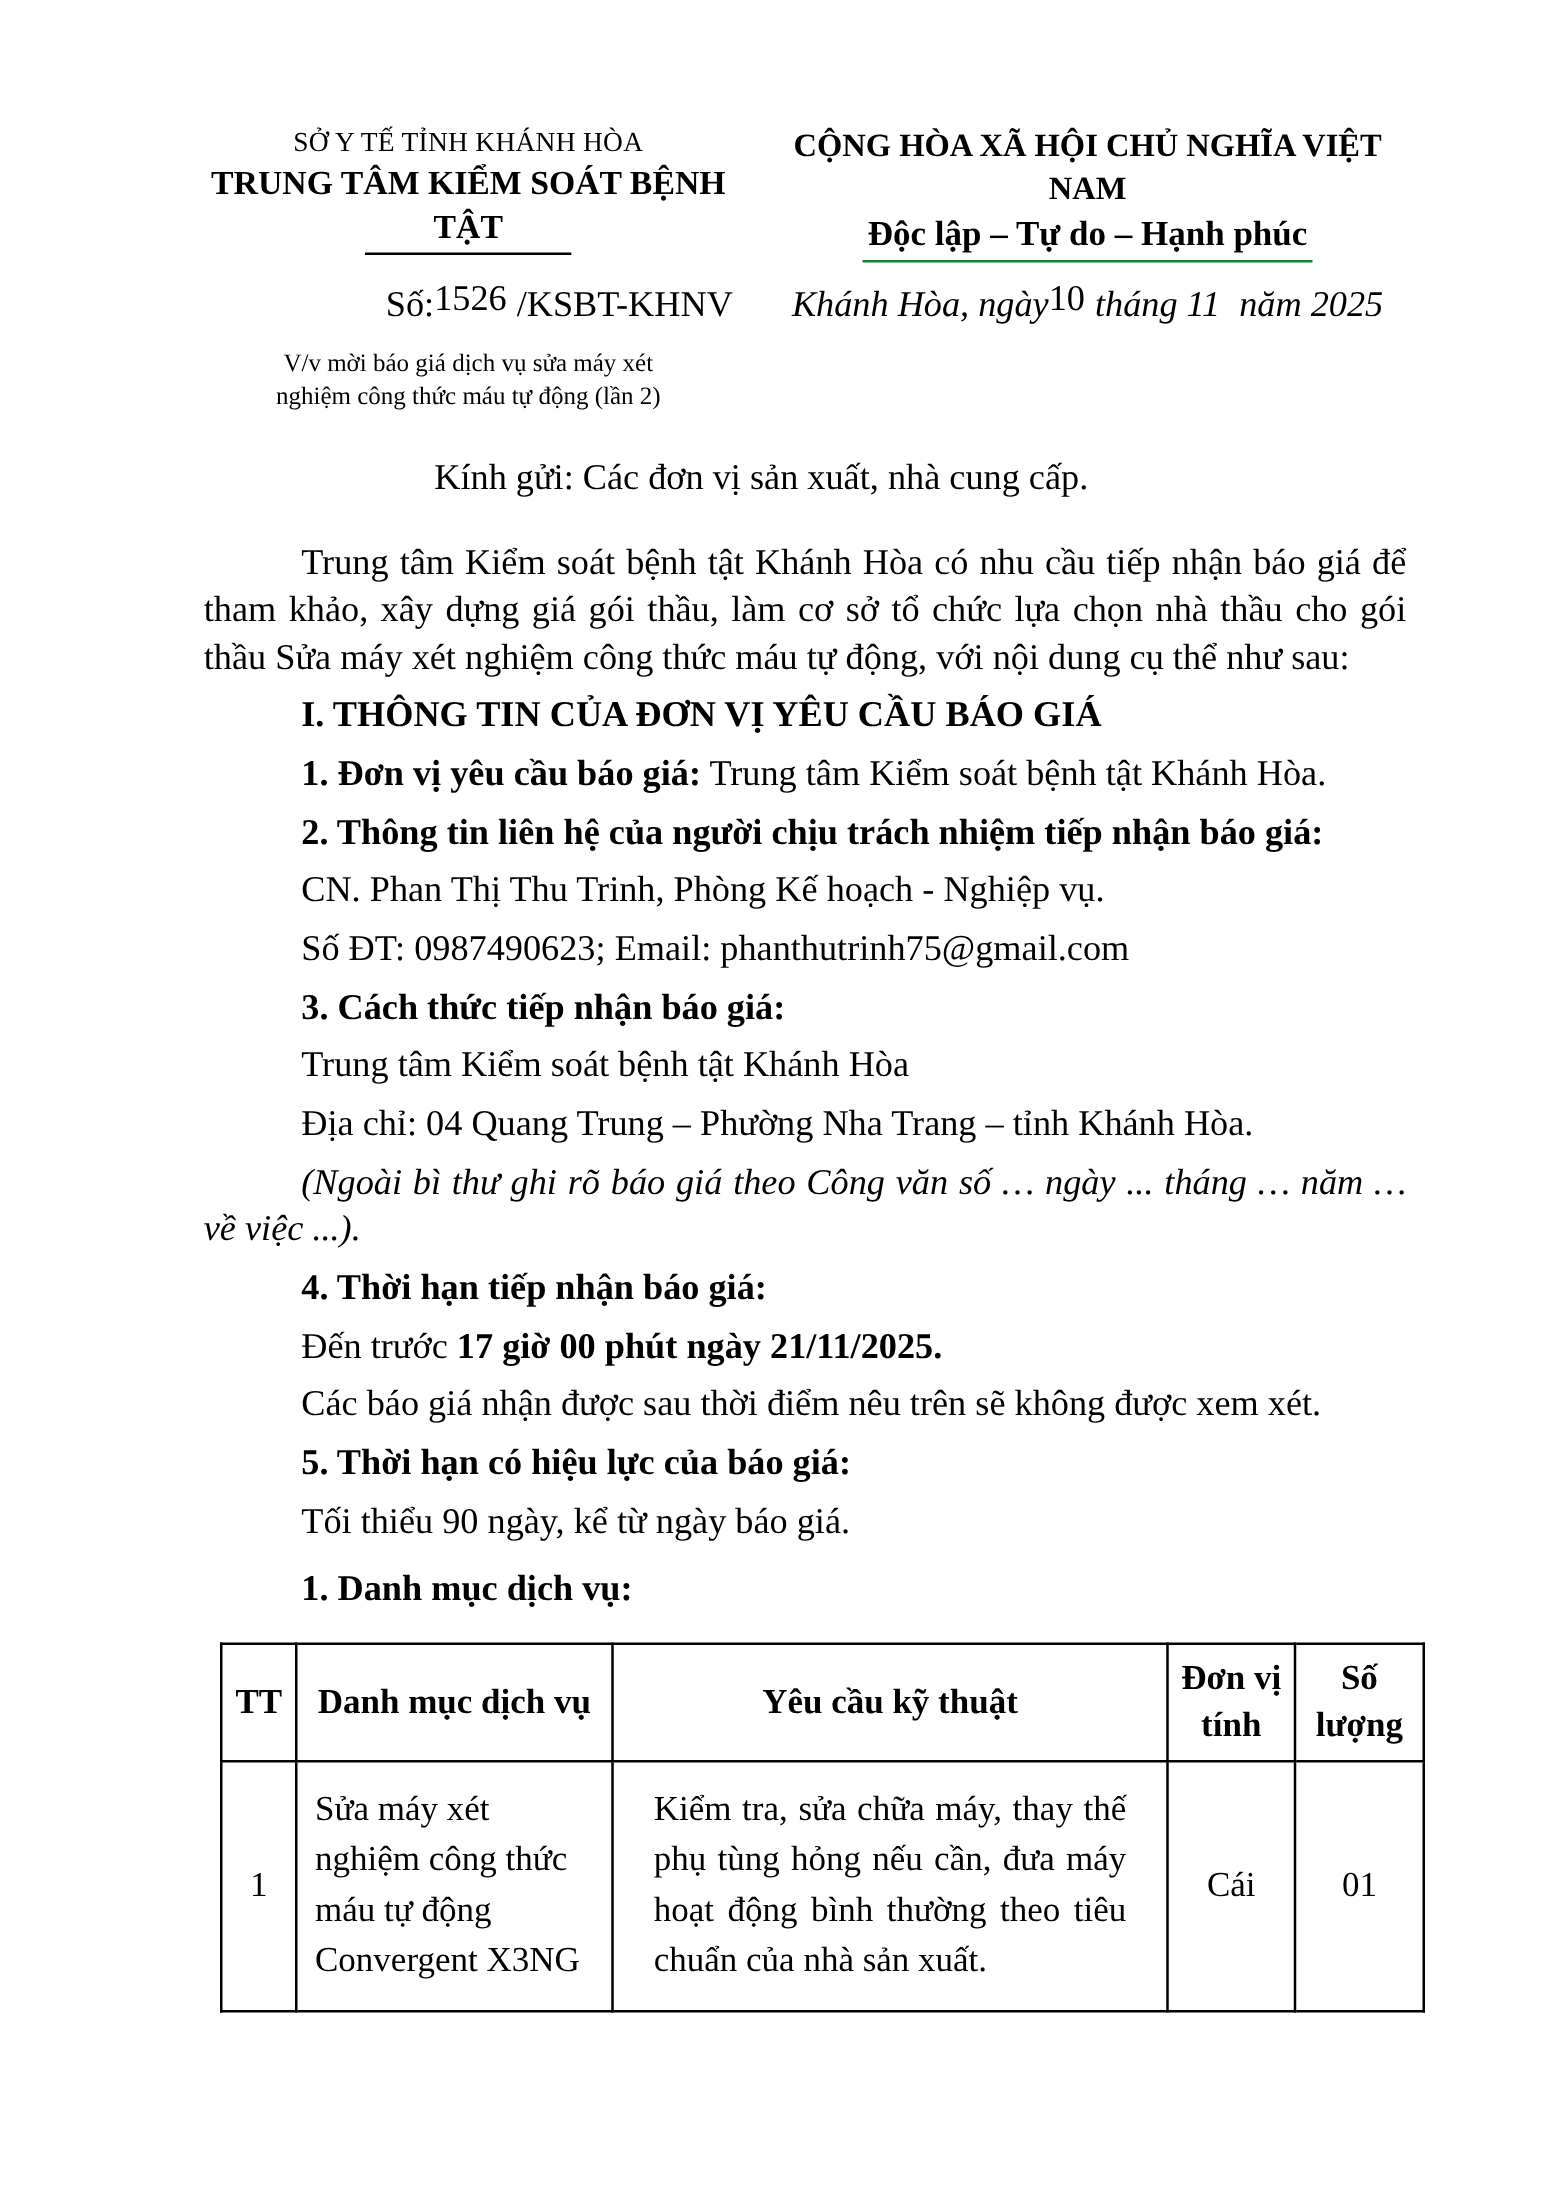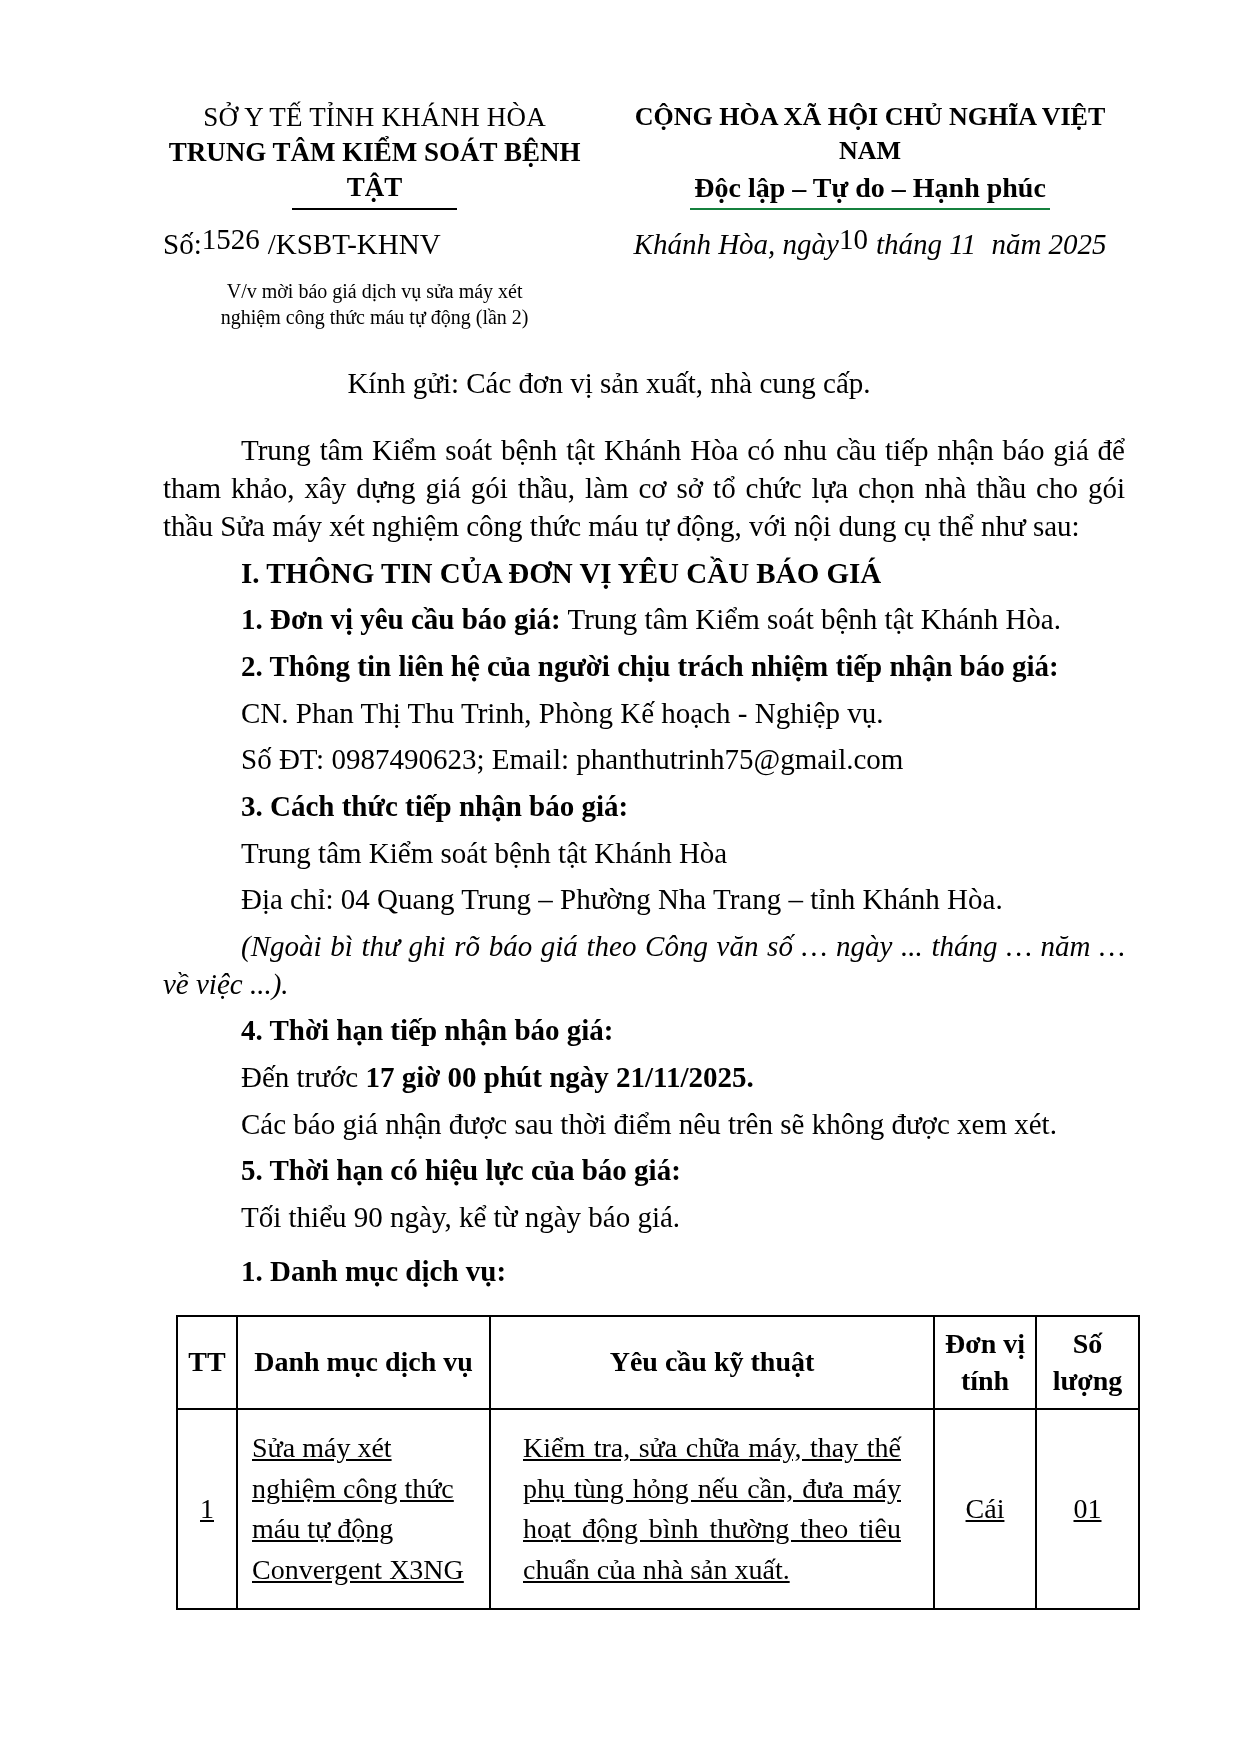--- a/index.html
+++ b/index.html
@@ -15,29 +15,29 @@
     box-sizing:border-box;
     padding:100px 116px 0 163px;
   }
   .bold { font-weight:bold; }
   .italic { font-style:italic; }
 
   
   .head-row { display:flex; justify-content:space-between; align-items:flex-start; }
   .head-left { width:44%; text-align:center; }
   .head-right { width:53%; text-align:center; }
-  .org-parent { font-size:27px; letter-spacing:0.2px; }
+  .org-parent { font-size:22px; letter-spacing:0.2px; }
   .org-name { font-size:27px; font-weight:bold; }
   .head-rule-left { width:165px; border-bottom:2px solid #000; margin:3px auto 0 auto; }
   .motto-1 { font-size:26px; font-weight:bold; }
   .motto-2 { font-size:28px; font-weight:bold; display:inline-block; border-bottom:2px solid #15803d; padding:0 4px 2px 4px; margin-top:2px; }
 
   
   .num-date-row { display:flex; justify-content:space-between; margin-top:16px; }
-  .doc-number { width:44%; text-align:left; }
+  .doc-number { width:44%; text-align:right; }
   .doc-date { width:53%; text-align:center; font-style:italic; }
   .raised { display:inline-block; transform:translateY(-5px); }
   .upright { font-style:normal; }
   .sp-sm { display:inline-block; width:8px; }
 
   
   .subject { width:44%; text-align:center; font-size:20px; margin-top:14px; line-height:1.32; }
 
   .salutation { text-align:center; margin:34px 70px 0 0; }
 
@@ -57,21 +57,21 @@
     border:2px solid #000;
     vertical-align:middle;
     box-sizing:border-box;
   }
   table.svc th { font-weight:bold; text-align:center; padding:8px 4px; height:88px; line-height:1.35; }
   td.c-tt   { text-align:center; }
   td.c-name { text-align:left; padding:10px 8px 10px 14px; line-height:1.45; }
   td.c-tech { text-align:justify; padding:10px 32px; line-height:1.45; }
   td.c-unit { text-align:center; }
   td.c-qty  { text-align:center; }
-  tr.body-row td { height:200px;text-decoration:underline; }
+  tr.body-row td { height:200px; }
 </style>
 </head>
 <body>
 
 <div class="page">
 
   <div class="head-row">
     <div class="head-left">
       <div class="org-parent">SỞ Y TẾ TỈNH KHÁNH HÒA</div>
       <div class="org-name">TRUNG TÂM KIỂM SOÁT BỆNH TẬT</div>

